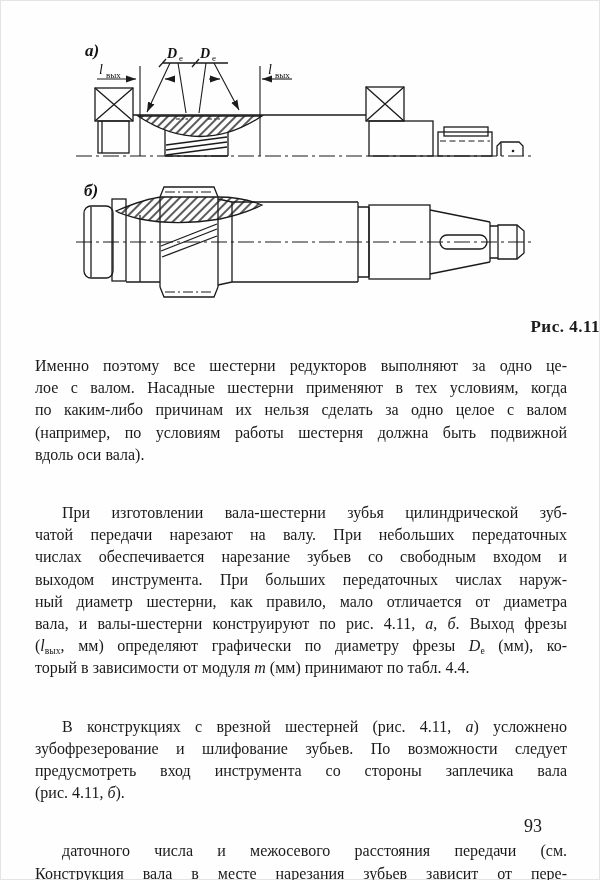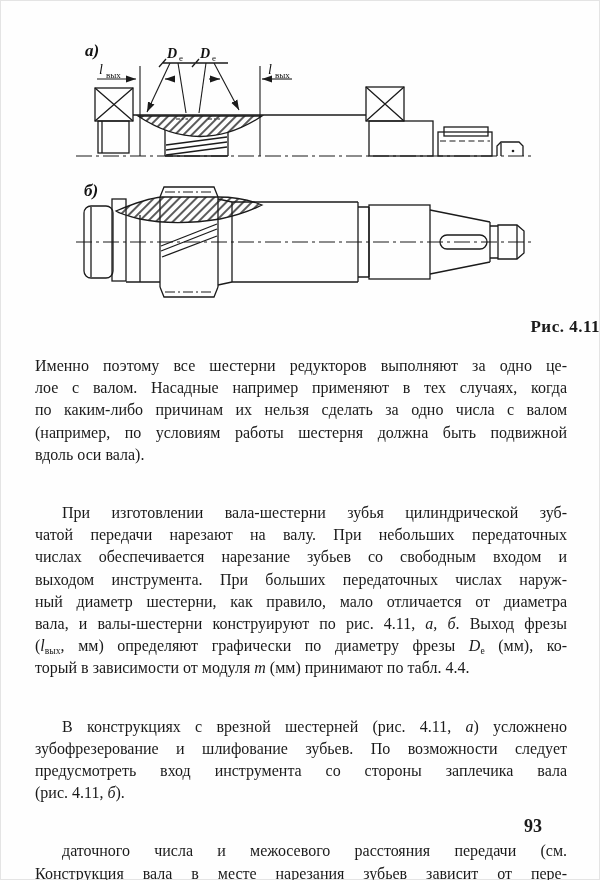--- a/index.html
+++ b/index.html
@@ -17,21 +17,21 @@
   .textblock{position:absolute;top:355px;left:35px;width:532px;}
   .tline{
     font-size:16px;line-height:22.2px;text-align:justify;text-align-last:justify;
     white-space:normal;
   }
   .tline.last{text-align-last:left;}
   .para.indent .tline:first-child{text-indent:27px;margin-top:36px;}
   .tline i{}
   .tline sub{font-size:.6em;vertical-align:-0.28em;line-height:0;}
   .pagenum{
-    position:absolute;top:816px;left:524px;font-size:18px;font-weight:bold;
+    position:absolute;top:816px;left:524px;font-size:18px;font-weight:normal;
   }
 </style>
 </head>
 <body>
 
 <div class="page">
 
   <svg class="figure" width="600" height="312" viewBox="0 0 600 312">
     <defs>
       <pattern id="hatch" width="6" height="6" patternUnits="userSpaceOnUse" patternTransform="rotate(45)">
@@ -167,22 +167,22 @@
 
       <line x1="76" y1="242" x2="534" y2="242" stroke-width="1" stroke-dasharray="16 4 3 4"></line>
     </g>
   </svg>
 
   <div class="caption">Рис. 4.11</div>
 
   <div class="textblock">
       <div class="para">
         <div class="tline">Именно поэтому все шестерни редукторов выполняют за одно це-</div>
-        <div class="tline">лое с валом. Насадные например применяют в тех случаях, когда</div>
-        <div class="tline">по каким-либо причинам их нельзя сделать за одно числа с валом</div>
+        <div class="tline">лое с валом. Насадные шестерни применяют в тех условиям, когда</div>
+        <div class="tline">по каким-либо причинам их нельзя сделать за одно целое с валом</div>
         <div class="tline">(например, по условиям работы шестерня должна быть подвижной</div>
         <div class="tline last">вдоль оси вала).</div>
       </div>
       <div class="para indent">
         <div class="tline">При изготовлении вала-шестерни зубья цилиндрической зуб-</div>
         <div class="tline">чатой передачи нарезают на валу. При небольших передаточных</div>
         <div class="tline">числах обеспечивается нарезание зубьев со свободным входом и</div>
         <div class="tline">выходом инструмента. При больших передаточных числах наруж-</div>
         <div class="tline">ный диаметр шестерни, как правило, мало отличается от диаметра</div>
         <div class="tline">вала, и валы-шестерни конструируют по рис. 4.11, <i>а, б</i>. Выход фрезы</div>

